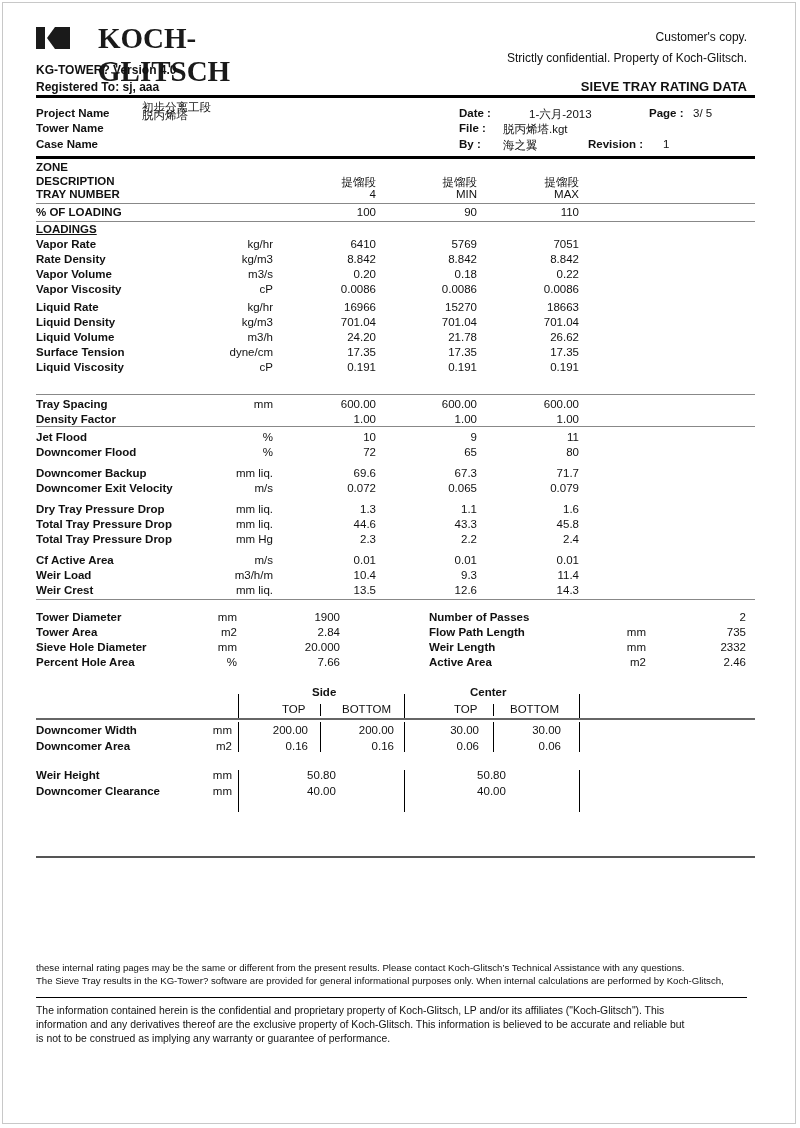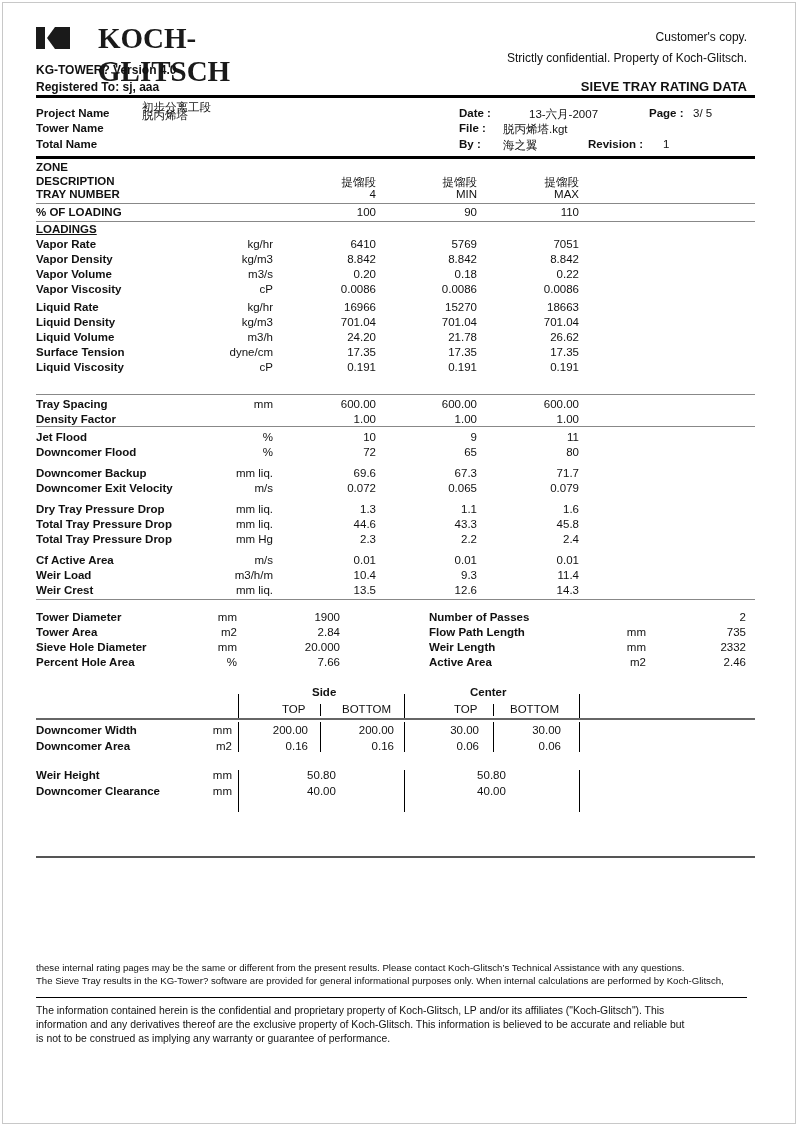--- a/index.html
+++ b/index.html
@@ -42,25 +42,25 @@
 <div class="abs b f12" style="left:36px;top:80px;">Registered To: sj, aaa</div>
 <div class="abs f12" style="right:53px;top:30px;">Customer's copy.</div>
 <div class="abs f12" style="right:53px;top:51px;">Strictly confidential. Property of Koch-Glitsch.</div>
 <div class="abs b f13" style="right:53px;top:79px;">SIEVE TRAY RATING DATA</div>
 <div class="hr" style="top:95px;height:3px;"></div>
 
 <div class="abs b f11" style="left:36px;top:107px;">Project Name</div>
 <div class="abs f11" style="left:142px;top:100px;text-align:right;">初步分离工段</div>
 <div class="abs b f11" style="left:36px;top:122px;">Tower Name</div>
 <div class="abs f11" style="left:142px;top:108px;">脱丙烯塔</div>
-<div class="abs b f11" style="left:36px;top:138px;">Total Name</div>
+<div class="abs b f11" style="left:36px;top:138px;">Case Name</div>
 <div class="abs f11" style="left:142px;top:138px;"></div>
 
 <div class="abs b f11" style="left:459px;top:107px;">Date :</div>
-<div class="abs f11" style="left:529px;top:107px;">13-六月-2007</div>
+<div class="abs f11" style="left:529px;top:107px;">1-六月-2013</div>
 <div class="abs b f11" style="left:649px;top:107px;">Page :</div>
 <div class="abs f11" style="left:693px;top:107px;">3/ 5</div>
 <div class="abs b f11" style="left:459px;top:122px;">File :</div>
 <div class="abs f11" style="left:503px;top:122px;">脱丙烯塔.kgt</div>
 <div class="abs b f11" style="left:459px;top:138px;">By :</div>
 <div class="abs f11" style="left:503px;top:138px;">海之翼</div>
 <div class="abs b f11" style="left:588px;top:138px;">Revision :</div>
 <div class="abs f11" style="left:663px;top:138px;">1</div>
 <div class="hr" style="top:156px;height:3px;"></div>
 
@@ -91,21 +91,21 @@
 <div class="abs b f11" style="left:36px;top:223px;text-decoration:underline;">LOADINGS</div>
 <div id="loadings-rows">
     <div class="row" style="top: 238px;">
       <span class="lbl">Vapor Rate</span>
       <span class="unit">kg/hr</span>
       <span class="v0">6410</span>
       <span class="v1">5769</span>
       <span class="v2">7051</span>
     </div>
     <div class="row" style="top: 253px;">
-      <span class="lbl">Vapor Density</span>
+      <span class="lbl">Rate Density</span>
       <span class="unit">kg/m3</span>
       <span class="v0">8.842</span>
       <span class="v1">8.842</span>
       <span class="v2">8.842</span>
     </div>
     <div class="row" style="top: 268px;">
       <span class="lbl">Vapor Volume</span>
       <span class="unit">m3/s</span>
       <span class="v0">0.20</span>
       <span class="v1">0.18</span>

